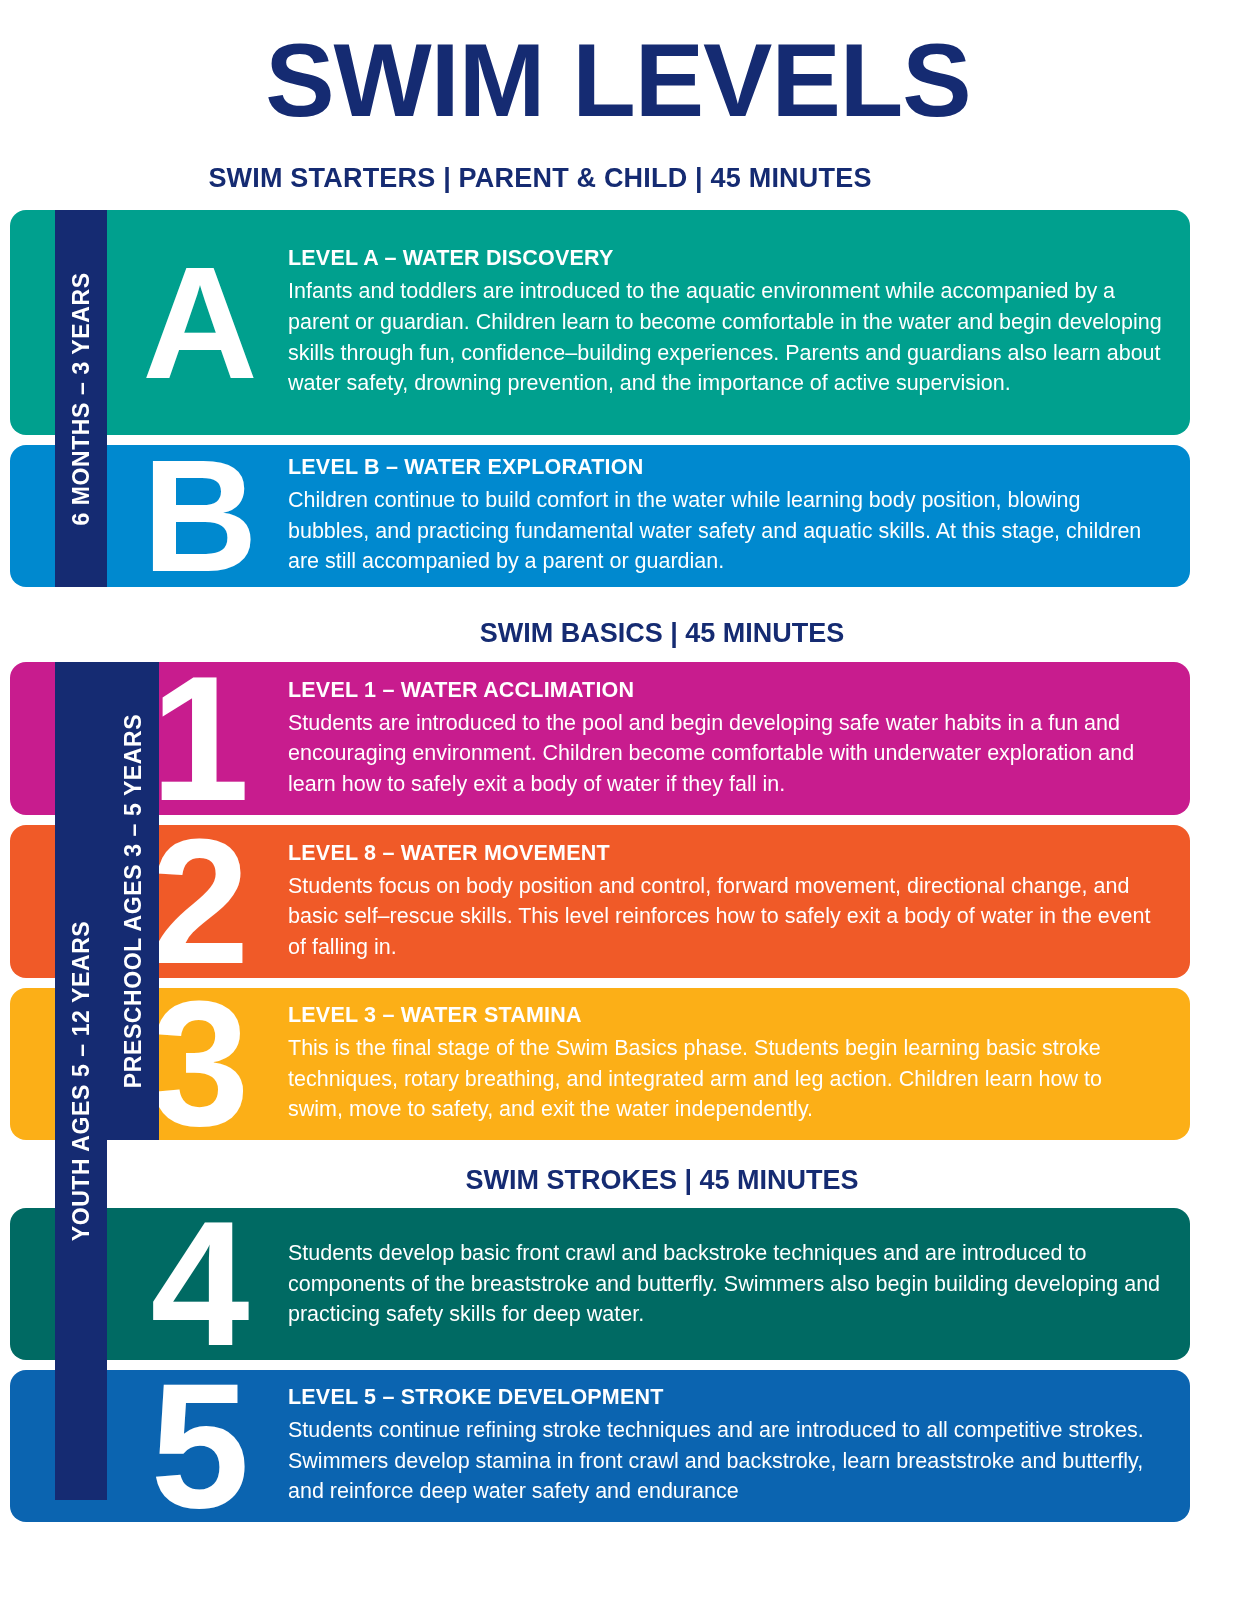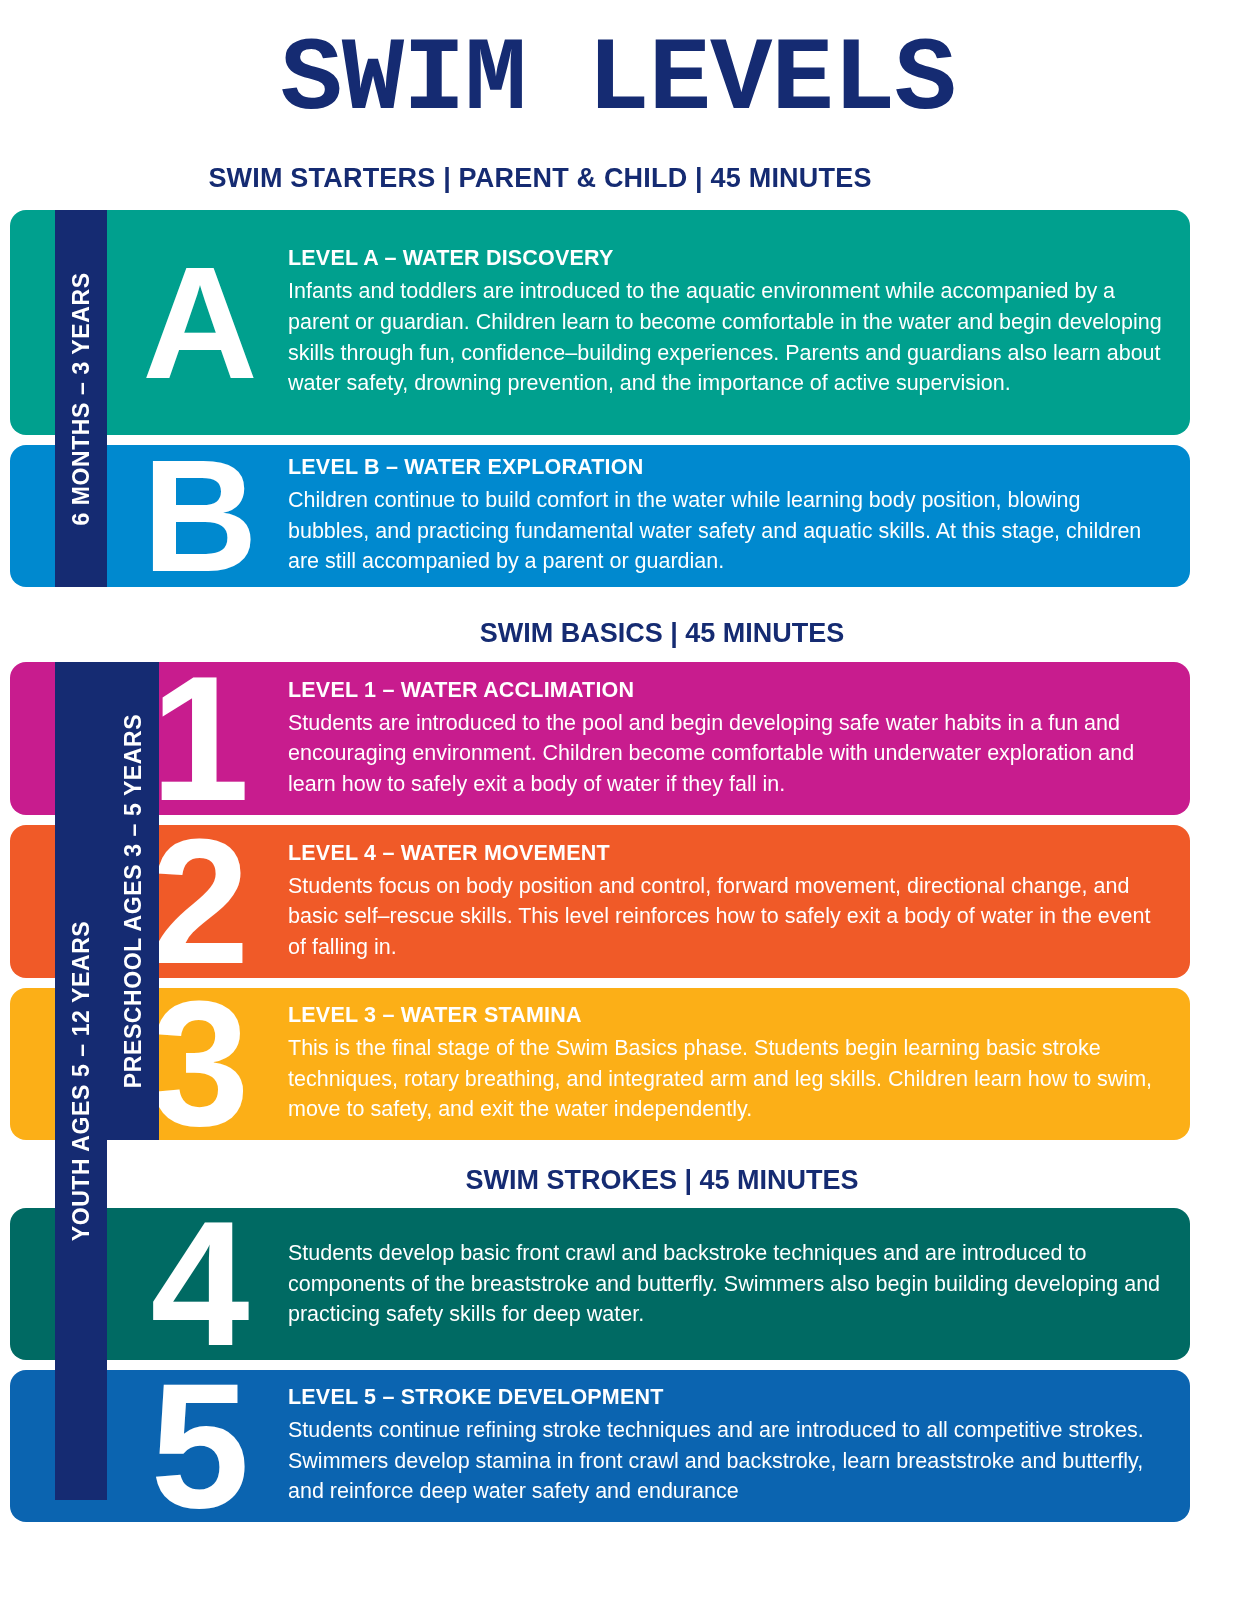--- a/index.html
+++ b/index.html
@@ -27,21 +27,20 @@
     left: 0;
     top: 28px;
     width: 1236px;
     text-align: center;
     font-size: 104px;
     line-height: 1.0;
     font-weight: 700;
     letter-spacing: -1px;
     color: #152B72;
     white-space: nowrap;
-    font-family: Liberation Mono, monospace;
   }
   .subtitle {
     position: absolute;
     left: 2px;
     top: 163px;
     width: 1076px;
     text-align: center;
     font-size: 27px;
     font-weight: 700;
     letter-spacing: 0.2px;
@@ -175,30 +174,30 @@
     <div class="level-badge digit">1</div>
     <div class="level-content">
       <div class="level-title">LEVEL 1 – WATER ACCLIMATION</div>
       <div class="level-desc">Students are introduced to the pool and begin developing safe water habits in a fun and encouraging environment. Children become comfortable with underwater exploration and learn how to safely exit a body of water if they fall in.</div>
     </div>
   </div>
 
   <div class="level-row" style="top:825px; height:153px; background:#F05A28;">
     <div class="level-badge digit">2</div>
     <div class="level-content">
-      <div class="level-title">LEVEL 4 – WATER MOVEMENT</div>
+      <div class="level-title">LEVEL 8 – WATER MOVEMENT</div>
       <div class="level-desc">Students focus on body position and control, forward movement, directional change, and basic self–rescue skills. This level reinforces how to safely exit a body of water in the event of falling in.</div>
     </div>
   </div>
 
   <div class="level-row" style="top:988px; height:152px; background:#FCAF17;">
     <div class="level-badge digit">3</div>
     <div class="level-content">
       <div class="level-title">LEVEL 3 – WATER STAMINA</div>
-      <div class="level-desc">This is the final stage of the Swim Basics phase. Students begin learning basic stroke techniques, rotary breathing, and integrated arm and leg skills. Children learn how to swim, move to safety, and exit the water independently.</div>
+      <div class="level-desc">This is the final stage of the Swim Basics phase. Students begin learning basic stroke techniques, rotary breathing, and integrated arm and leg action. Children learn how to swim, move to safety, and exit the water independently.</div>
     </div>
   </div>
 
   <div class="section-header" style="top:1165px;">SWIM STROKES | 45 MINUTES</div>
 
   <div class="level-row" style="top:1208px; height:152px; background:#006A63;">
     <div class="level-badge digit">4</div>
     <div class="level-content">
       <div class="level-desc">Students develop basic front crawl and backstroke techniques and are introduced to components of the breaststroke and butterfly. Swimmers also begin building developing and practicing safety skills for deep water.</div>
     </div>

